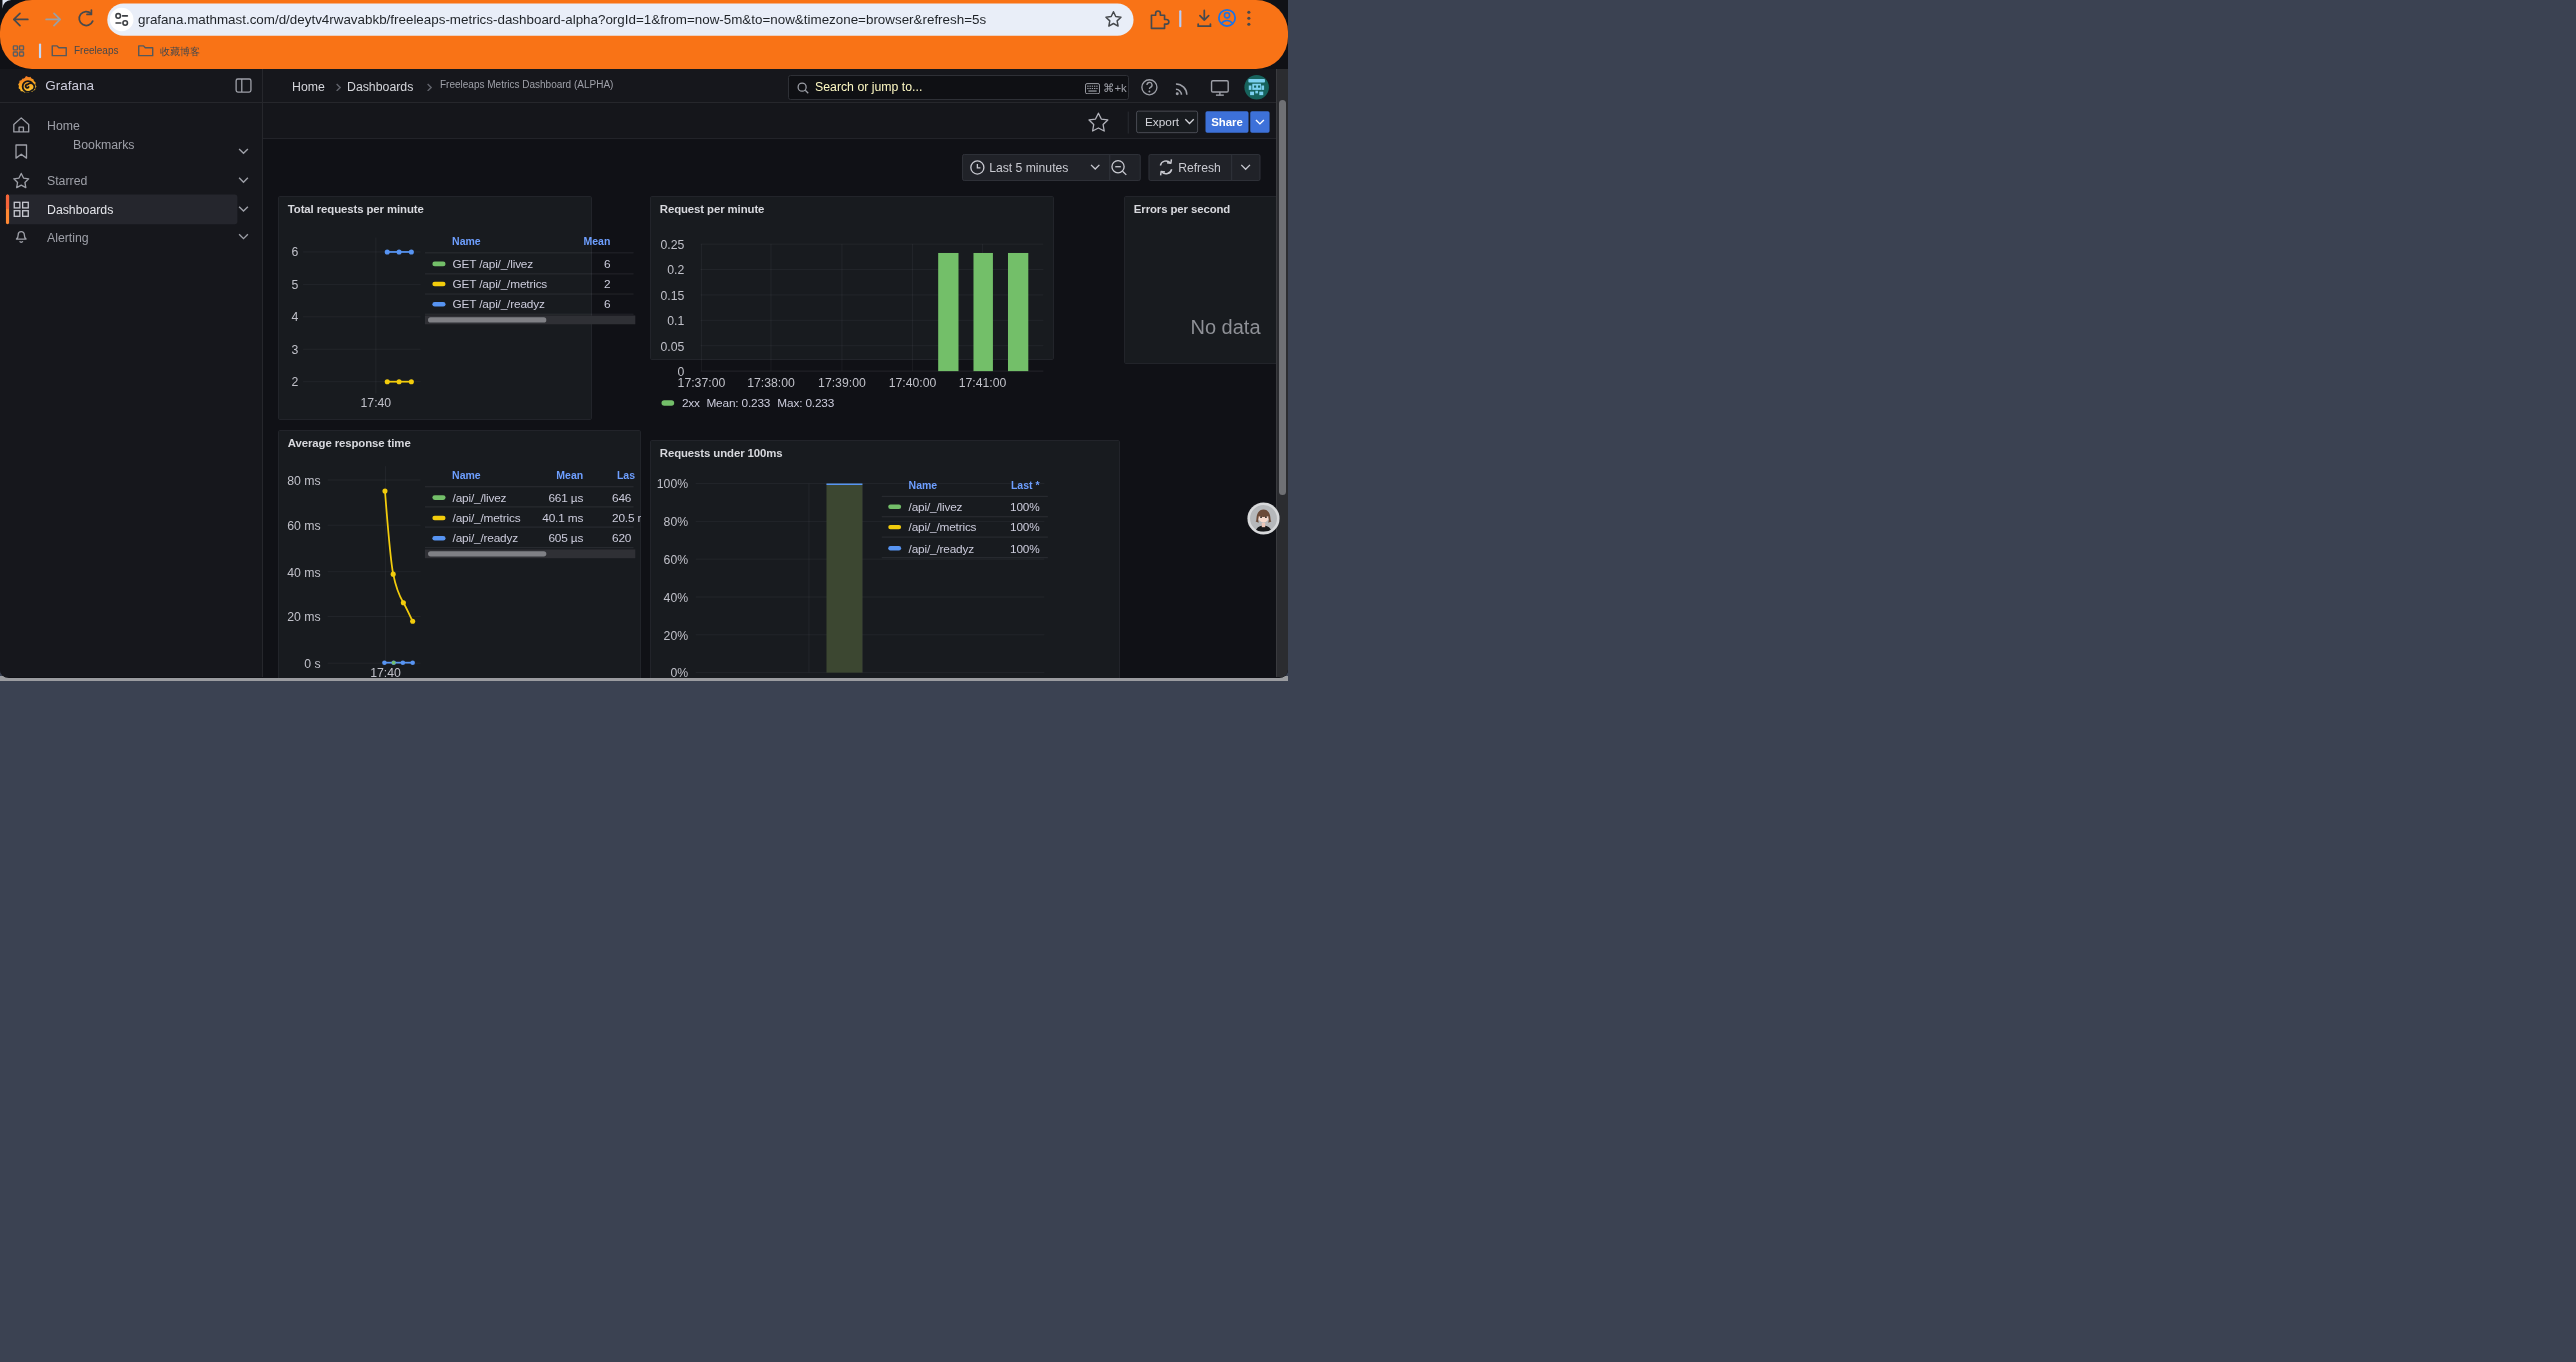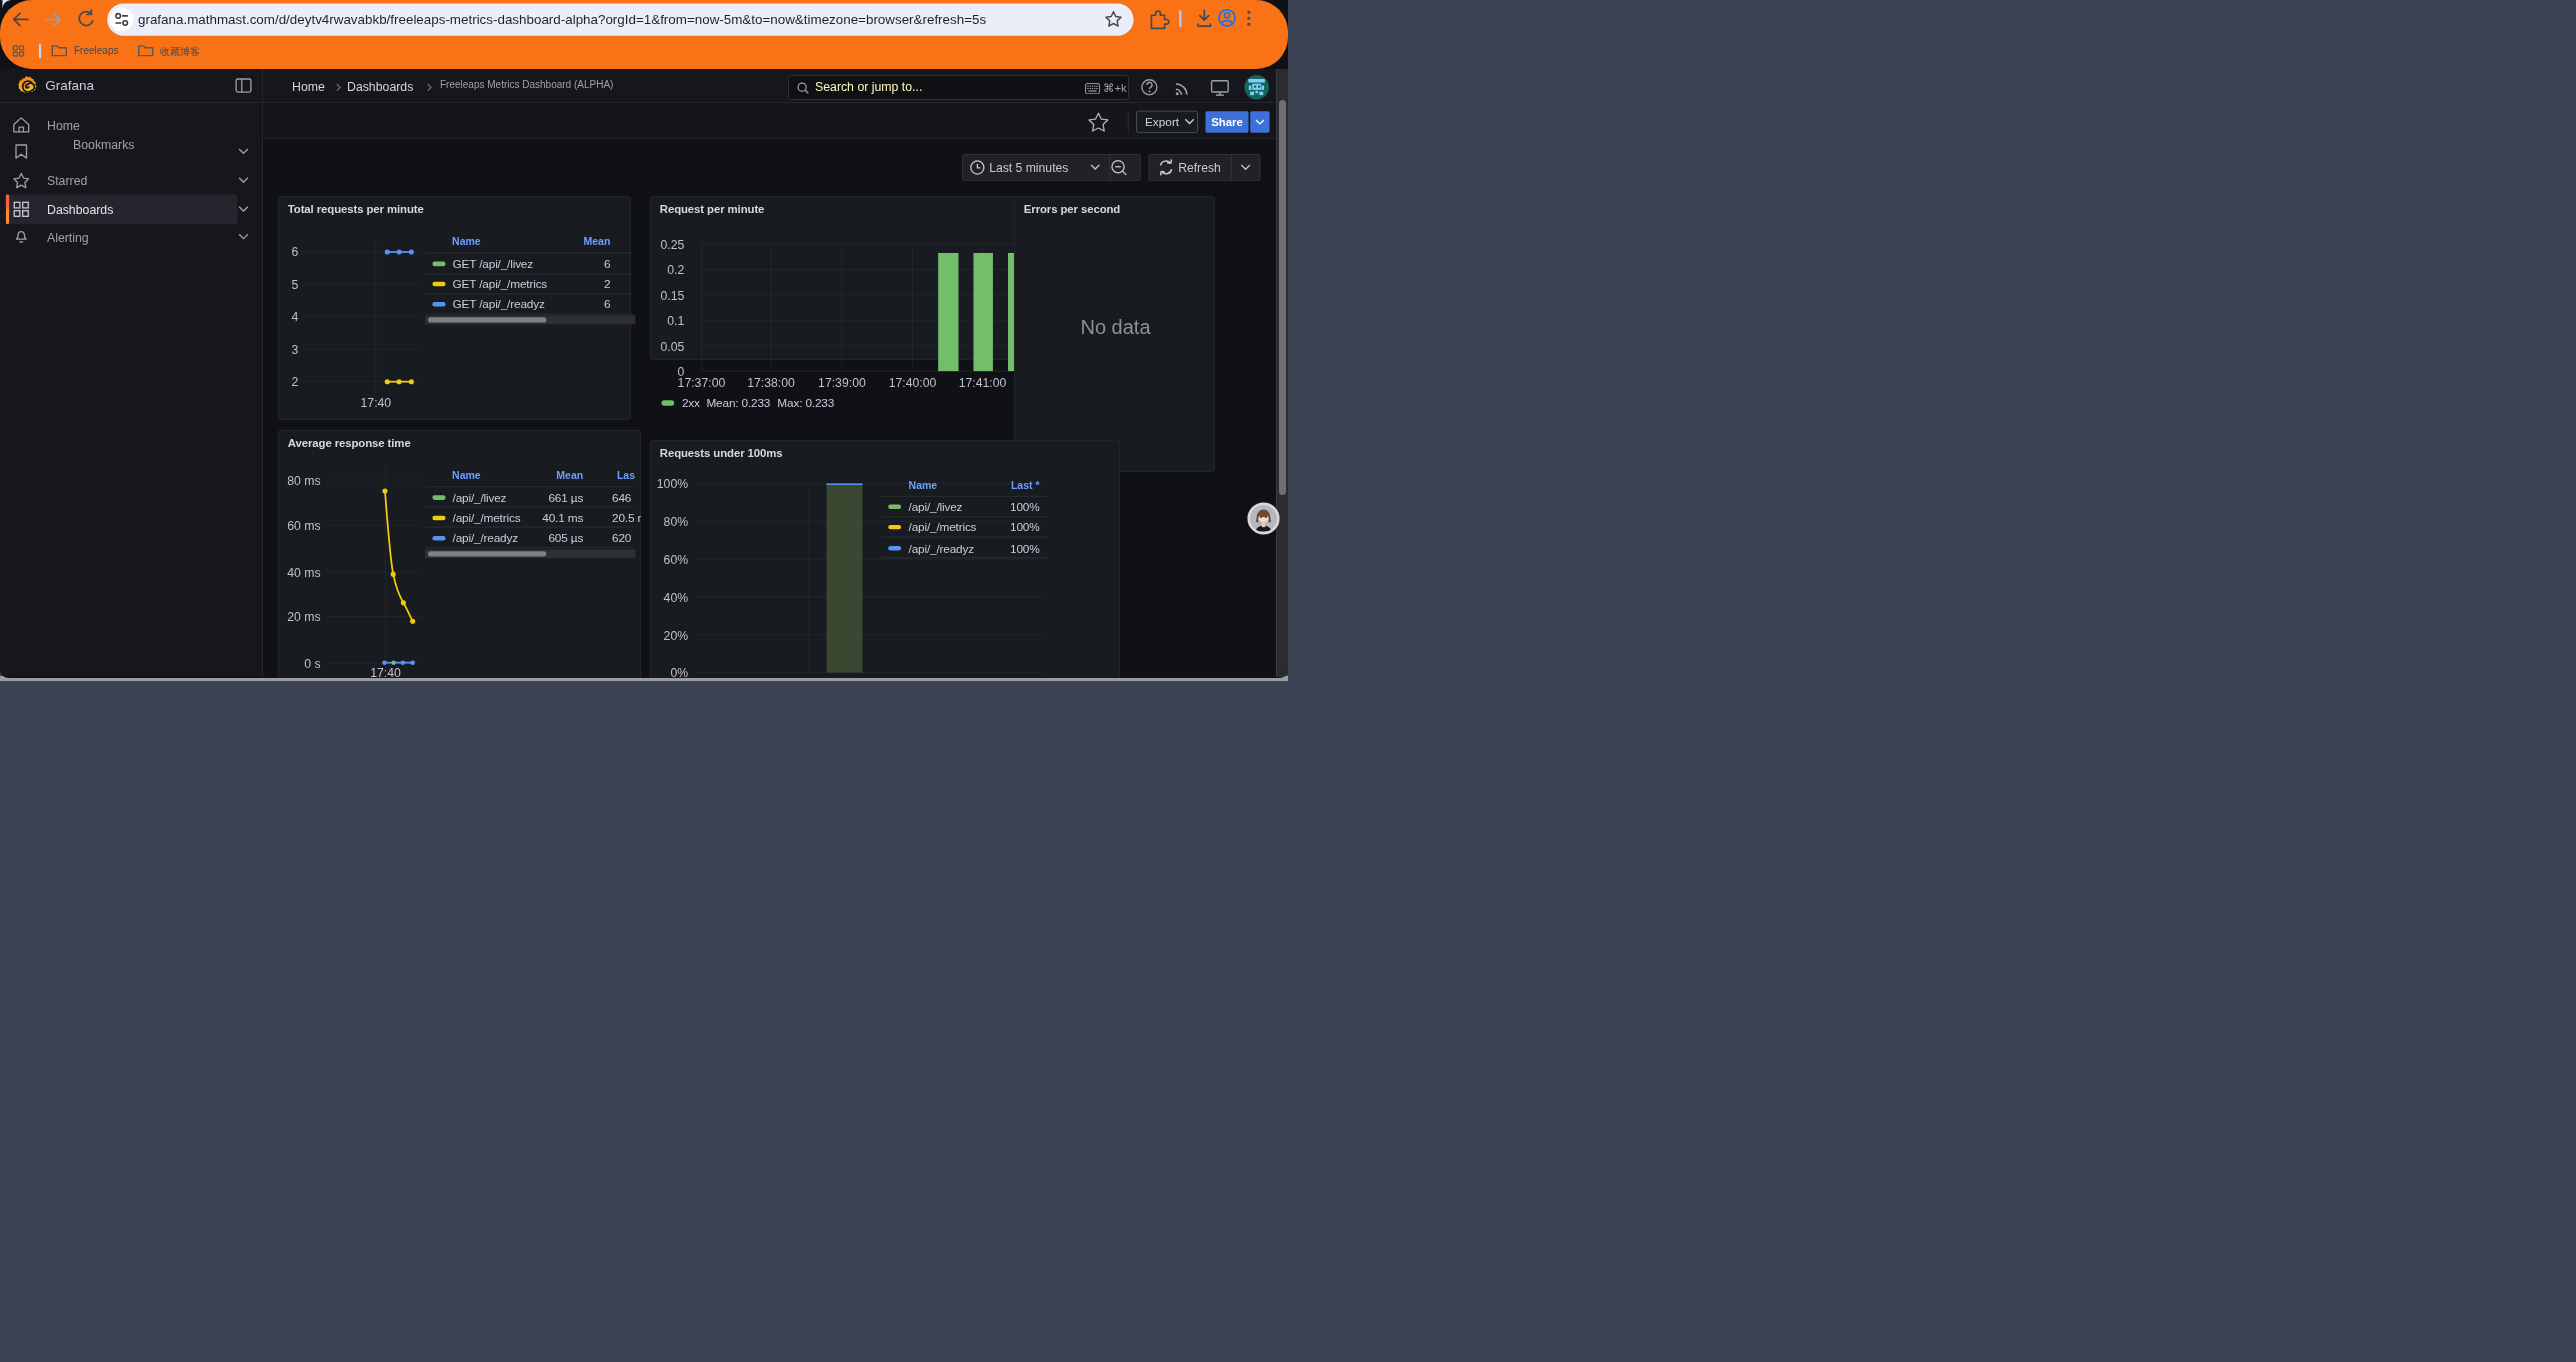--- a/index.html
+++ b/index.html
@@ -249,21 +249,21 @@
     <g stroke="#c9cad1" stroke-width="1.7" fill="none" stroke-linejoin="round">
       <path d="M227.6 13.2 a6.6 6.6 0 0 1 11.3 -3.1"></path>
       <path d="M240.3 6.2 l-0.6 4.4 -4.4 -0.6"></path>
       <path d="M240.6 17.5 a6.6 6.6 0 0 1 -11.3 3.1"></path>
       <path d="M227.9 24.5 l0.6 -4.4 4.4 0.6"></path>
     </g>
     <text x="248" y="20.5" font-size="14" fill="#c9cad1">Refresh</text>
     <path d="M320.5 12.5 l5 5 5 -5" stroke="#c9cad1" stroke-width="1.5" fill="none"></path>
   </svg>
 
-  <div class="panel" style="left:278px;top:196px;width:353px;height:224px;">
+  <div class="panel" style="left:278px;top:196px;width:314px;height:224px;">
     <div class="ptitle">Total requests per minute</div>
     <svg class="abs" style="left:0;top:0;" width="362" height="223" viewBox="0 0 413 254">
       <g stroke="rgba(204,204,220,0.07)" stroke-width="1">
         <line x1="27.5" y1="62.5" x2="161.5" y2="62.5"></line>
         <line x1="27.5" y1="99.5" x2="161.5" y2="99.5"></line>
         <line x1="27.5" y1="136.5" x2="161.5" y2="136.5"></line>
         <line x1="27.5" y1="173.5" x2="161.5" y2="173.5"></line>
         <line x1="27.5" y1="210.5" x2="161.5" y2="210.5"></line>
         <line x1="110.5" y1="46" x2="110.5" y2="224"></line>
       </g>
@@ -348,21 +348,21 @@
       </g>
       <rect x="12" y="231.8" width="14.5" height="6.2" rx="3.1" fill="#73bf69"></rect>
       <g font-size="13.5" fill="#ccccdc" letter-spacing="-0.2">
         <text x="35.3" y="240">2xx</text>
         <text x="63.3" y="240">Mean: 0.233</text>
         <text x="144.3" y="240">Max: 0.233</text>
       </g>
     </svg>
   </div>
 
-  <div class="panel" style="left:1014px;top:196px;width:201px;height:276px;">
+  <div class="panel" style="left:1124px;top:196px;width:201px;height:168px;">
     <div class="ptitle">Errors per second</div>
     <div class="abs" style="left:0;top:119px;width:201px;text-align:center;font-size:20px;color:#9becac;color:#8e9096;">No data</div>
   </div>
 
   <div class="panel" style="left:278px;top:430px;width:363px;height:252px;">
     <div class="ptitle">Average response time</div>
     <svg class="abs" style="left:0;top:0;" width="362" height="250" viewBox="0 0 413 285">
       <g stroke="rgba(204,204,220,0.07)" stroke-width="1">
         <line x1="55.5" y1="55.8" x2="161.5" y2="55.8"></line>
         <line x1="55.5" y1="107.4" x2="161.5" y2="107.4"></line>

